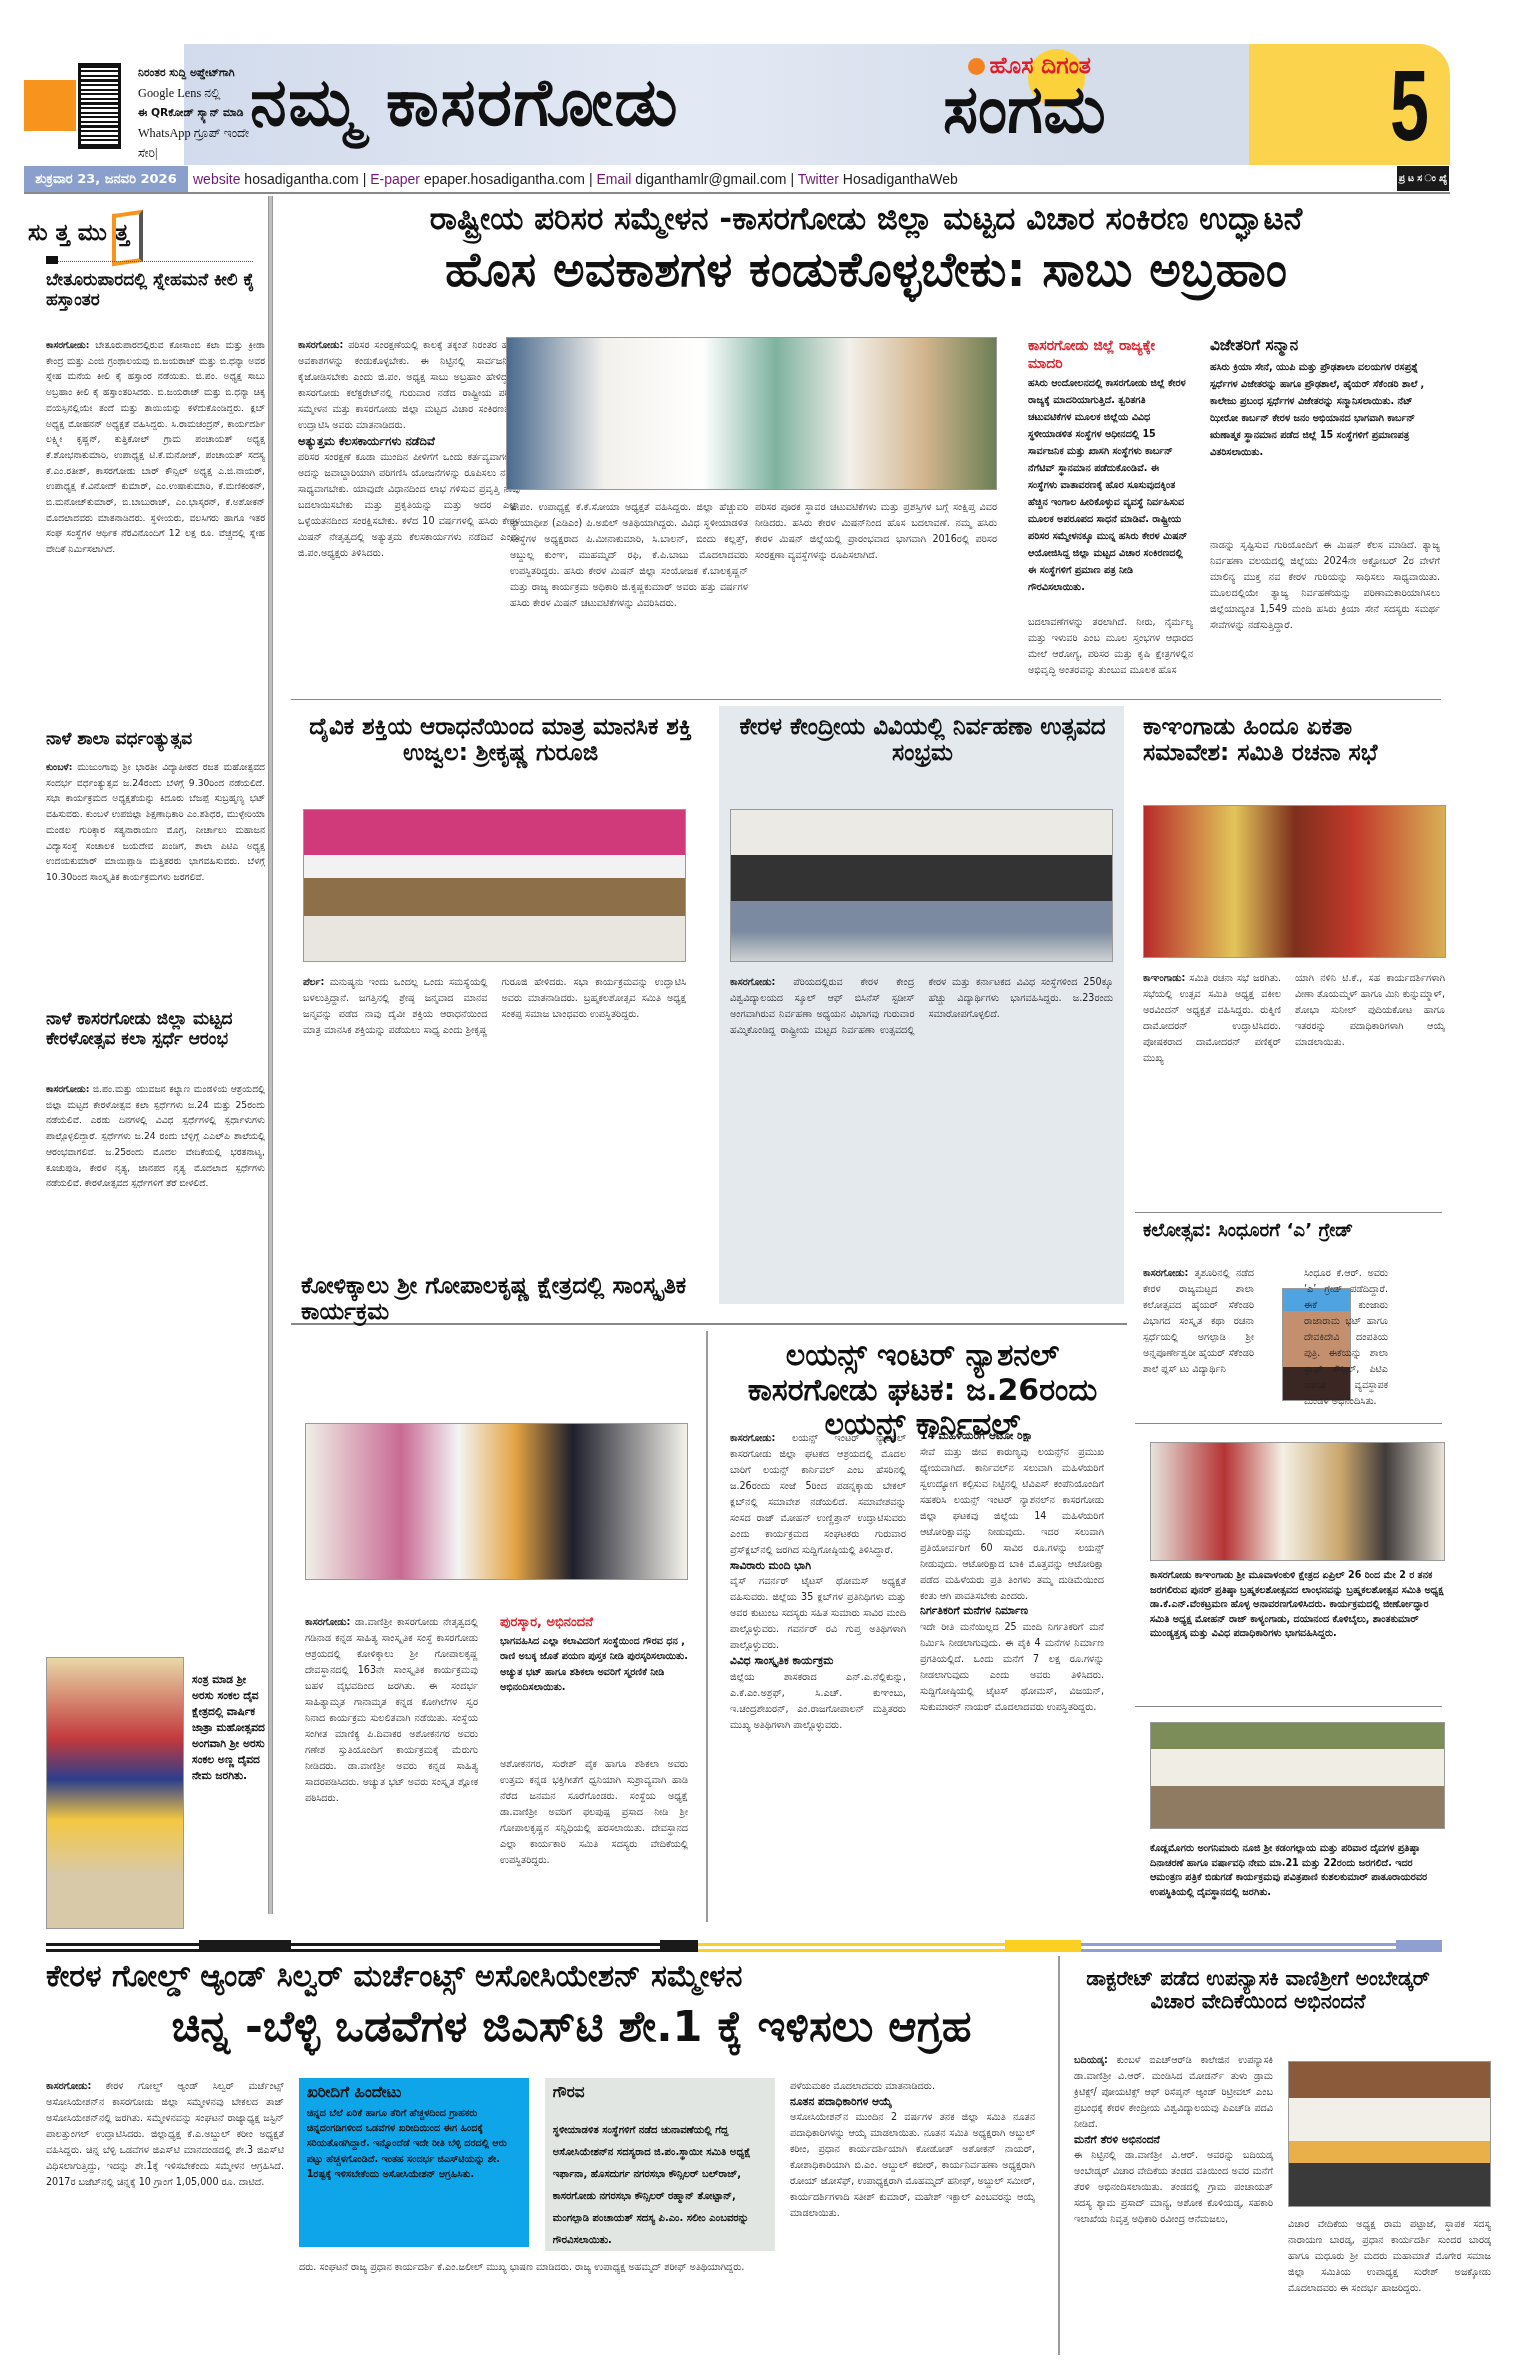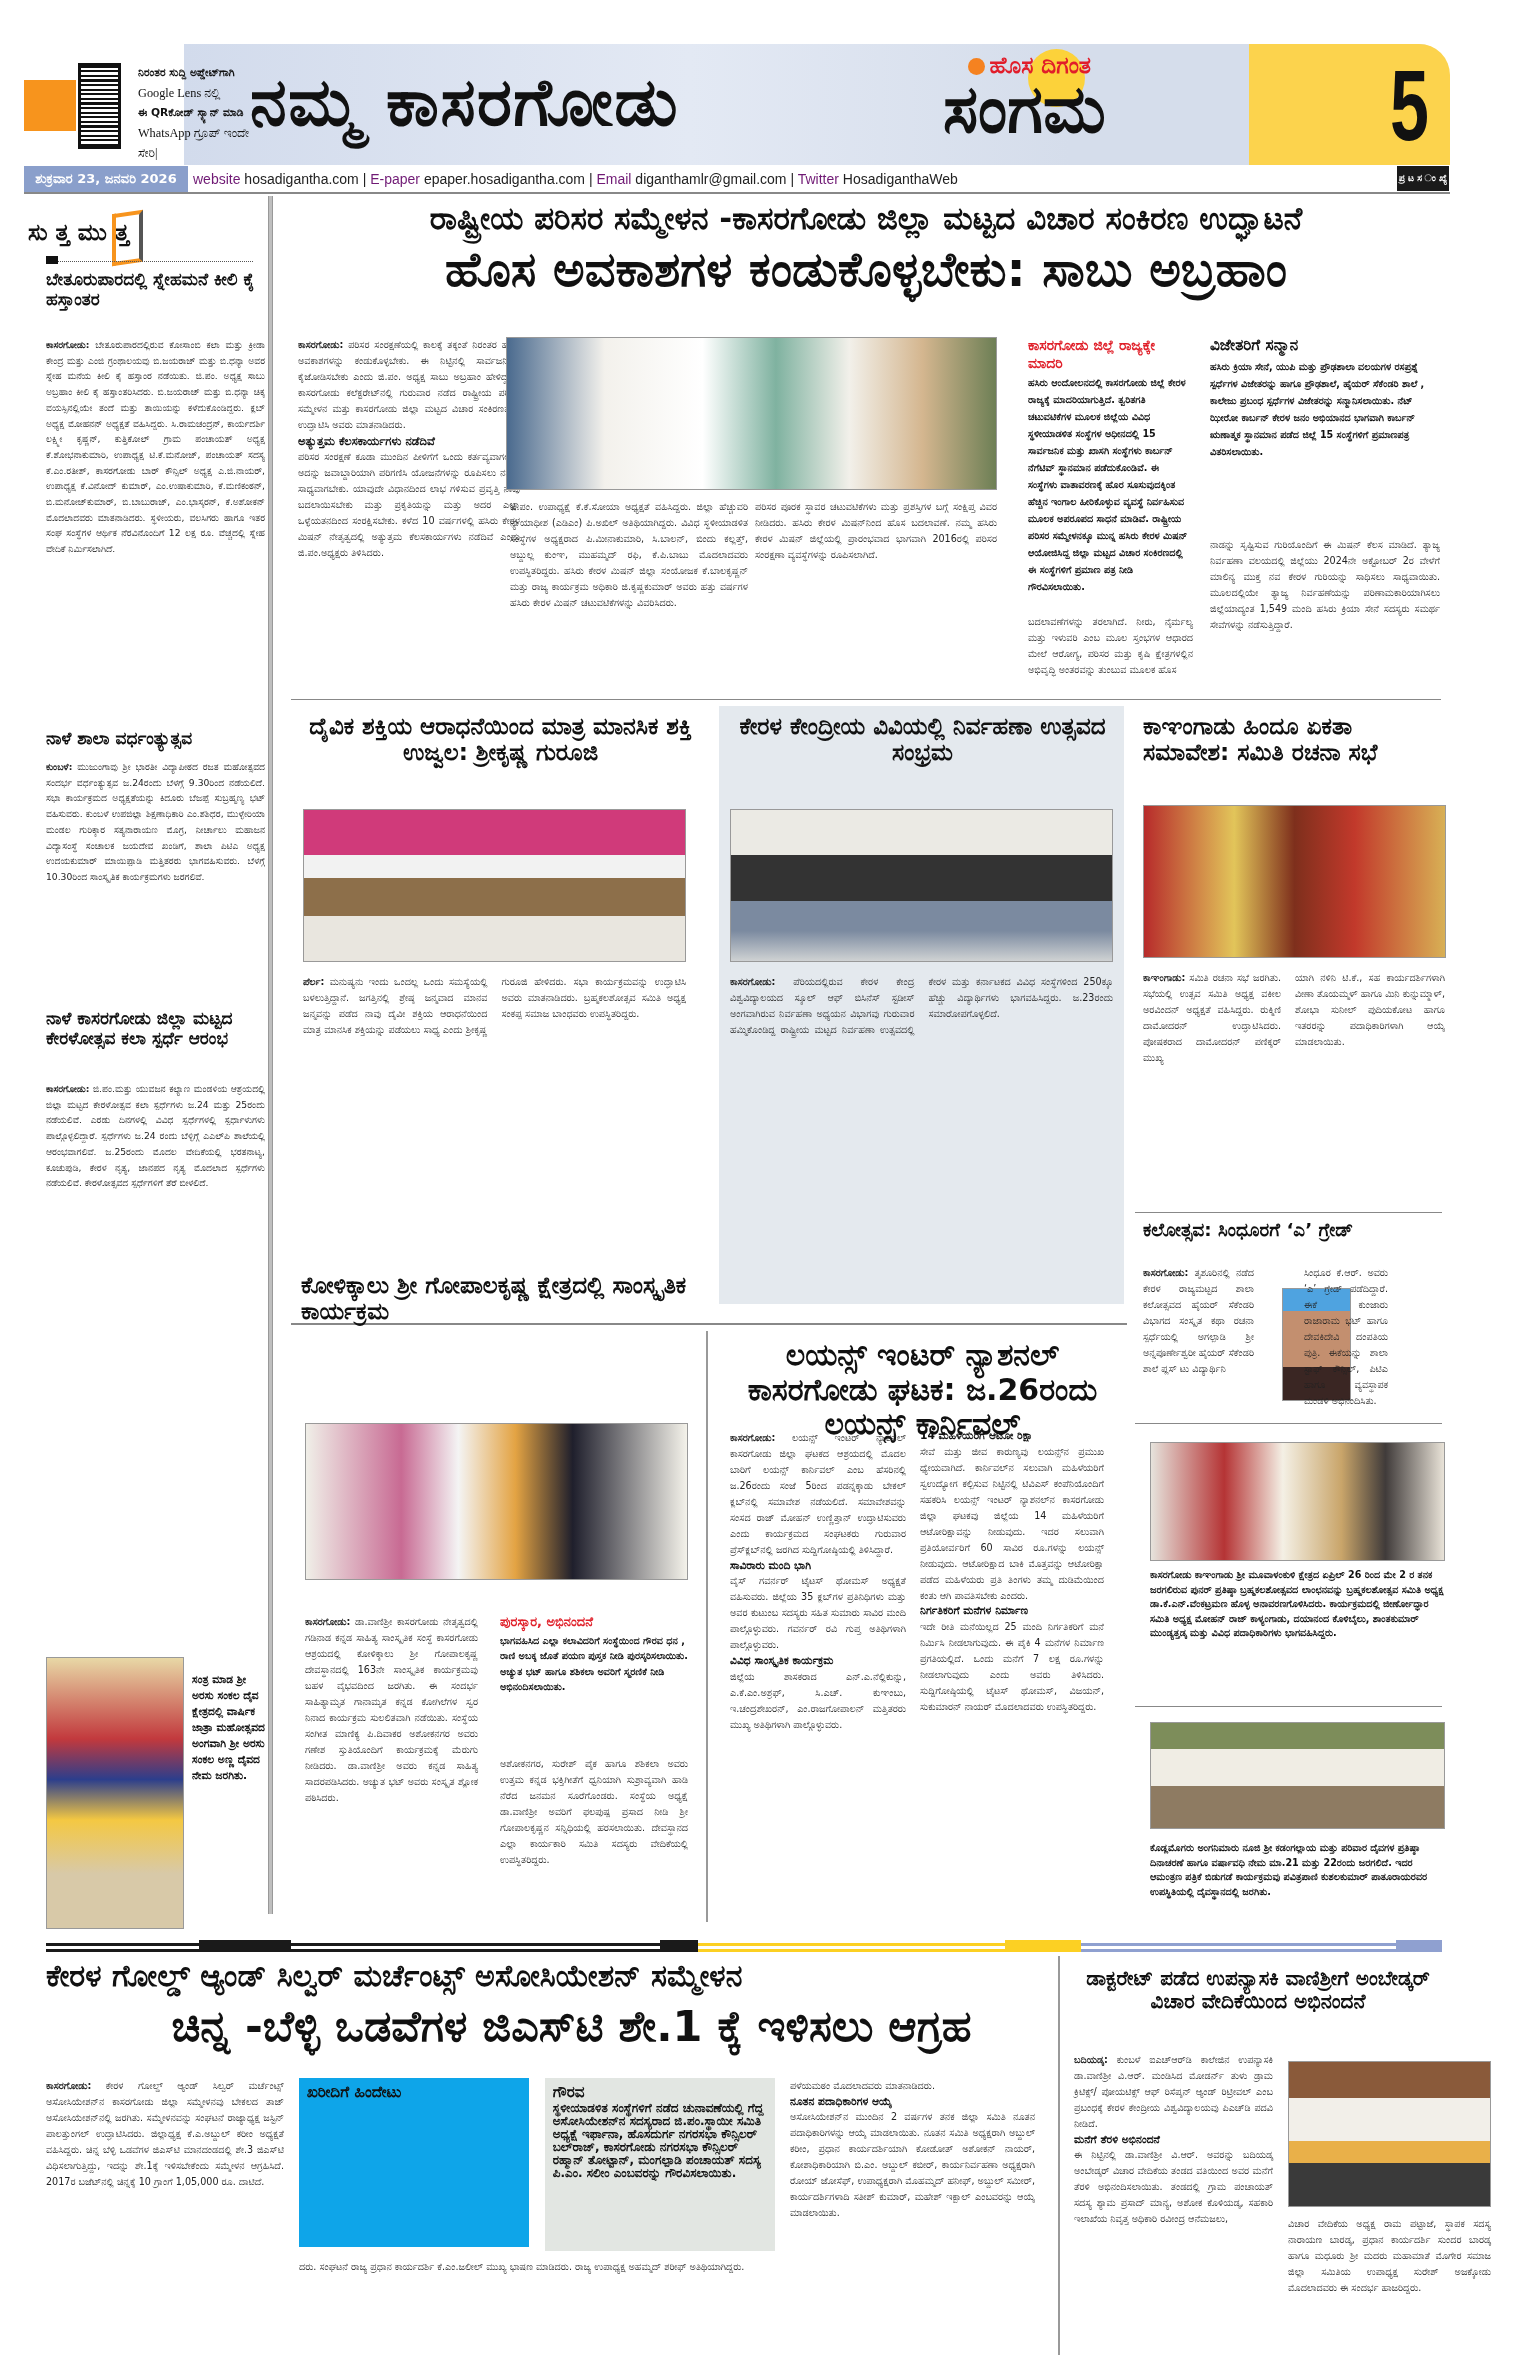--- a/index.html
+++ b/index.html
@@ -171,24 +171,25 @@
 <div class="abs stripes-blue" style="left:1081px;top:1940px;width:360px;height:12.3px"></div>
 <div class="abs" style="left:1396px;top:1940px;width:46px;height:12.3px;background:#8fa0d0"></div>
 
 <div class="abs hl" style="left:46px;top:1959px;width:1051px;font-size:30px;text-align:left">ಕೇರಳ ಗೋಲ್ಡ್ ಆ್ಯಂಡ್ ಸಿಲ್ವರ್ ಮರ್ಚೆಂಟ್ಸ್ ಅಸೋಸಿಯೇಶನ್ ಸಮ್ಮೇಳನ</div>
 <div class="abs hl" style="left:46px;top:2002px;width:1051px;font-size:43px;text-align:center">ಚಿನ್ನ -ಬೆಳ್ಳಿ ಒಡವೆಗಳ ಜಿಎಸ್‌ಟಿ ಶೇ.1 ಕ್ಕೆ ಇಳಿಸಲು ಆಗ್ರಹ</div>
 
 <div class="abs body" style="left:46px;top:2078px;width:238px"><b>ಕಾಸರಗೋಡು:</b> <span>ಕೇರಳ ಗೋಲ್ಡ್ ಆ್ಯಂಡ್ ಸಿಲ್ವರ್ ಮರ್ಚೆಂಟ್ಸ್ ಅಸೋಸಿಯೇಶನ್‌ನ ಕಾಸರಗೋಡು ಜಿಲ್ಲಾ ಸಮ್ಮೇಳನವು ಬೇಕಲದ ತಾಜ್ ಅಸೋಸಿಯೇಶನ್‌ನಲ್ಲಿ ಜರಗಿತು. ಸಮ್ಮೇಳನವನ್ನು ಸಂಘಟನೆ ರಾಜ್ಯಾಧ್ಯಕ್ಷ ಜಸ್ಟಿನ್ ಪಾಲತ್ತುಂಗಲ್ ಉದ್ಘಾಟಿಸಿದರು. ಜಿಲ್ಲಾಧ್ಯಕ್ಷ ಕೆ.ಎ.ಅಬ್ದುಲ್ ಕರೀಂ ಅಧ್ಯಕ್ಷತೆ ವಹಿಸಿದ್ದರು. ಚಿನ್ನ ಬೆಳ್ಳಿ ಒಡವೆಗಳ ಜಿಎಸ್‌ಟಿ ಮಾನದಂಡದಲ್ಲಿ ಶೇ.3 ಜಿಎಸ್‌ಟಿ ವಿಧಿಸಲಾಗುತ್ತಿದ್ದು, ಇದನ್ನು ಶೇ.1ಕ್ಕೆ ಇಳಿಸಬೇಕೆಂದು ಸಮ್ಮೇಳನ ಆಗ್ರಹಿಸಿದೆ. 2017ರ ಬಜೆಟ್‌ನಲ್ಲಿ ಚಿನ್ನಕ್ಕೆ 10 ಗ್ರಾಂಗೆ 1,05,000 ರೂ. ದಾಟಿದೆ.</span></div>
 
 <div class="abs boxgrey" style="left:299px;top:2078px;width:230px;height:169px;padding:6.1px 7.7px;background:#0ea5e9">
   <div class="hl" style="font-size:15.3px">ಖರೀದಿಗೆ ಹಿಂದೇಟು</div>
+  <div class="hl" style="font-size:9.6px;line-height:15.3px;margin-top:3.1px">ಚಿನ್ನದ ಬೆಲೆ ಏರಿಕೆ ಹಾಗೂ ತೆರಿಗೆ ಹೆಚ್ಚಳದಿಂದ ಗ್ರಾಹಕರು ಚಿನ್ನದಂಗಡಿಗಳಿಂದ ಒಡವೆಗಳ ಖರೀದಿಯಿಂದ ಈಗ ಹಿಂದಕ್ಕೆ ಸರಿಯತೊಡಗಿದ್ದಾರೆ. ಇನ್ನೊಂದೆಡೆ ಇದೇ ರೀತಿ ಬೆಳ್ಳಿ ದರದಲ್ಲಿ ಆರು ಪಟ್ಟು ಹೆಚ್ಚಳಗೊಂಡಿದೆ. ಇಂತಹ ಸಂದರ್ಭ ಜಿಎಸ್‌ಟಿಯನ್ನು ಶೇ. 1ರಷ್ಟಕ್ಕೆ ಇಳಿಸಬೇಕೆಂದು ಅಸೋಸಿಯೇಶನ್ ಆಗ್ರಹಿಸಿತು.</div>
 </div>
 <div class="abs boxgrey" style="left:545px;top:2078px;width:230px;height:173px;padding:6.1px 7.7px;background:#e2e6e2">
   <div class="hl" style="font-size:15.3px">ಗೌರವ</div>
-  <div class="hl" style="font-size:12px;line-height:13px;margin-top:0">ಸ್ಥಳೀಯಾಡಳಿತ ಸಂಸ್ಥೆಗಳಿಗೆ ನಡೆದ ಚುನಾವಣೆಯಲ್ಲಿ ಗೆದ್ದ ಅಸೋಸಿಯೇಶನ್‌ನ ಸದಸ್ಯರಾದ ಜಿ.ಪಂ.ಸ್ಥಾಯೀ ಸಮಿತಿ ಅಧ್ಯಕ್ಷೆ ಇರ್ಫಾನಾ, ಹೊಸದುರ್ಗ ನಗರಸಭಾ ಕೌನ್ಸಿಲರ್ ಬಲ್‌ರಾಜ್, ಕಾಸರಗೋಡು ನಗರಸಭಾ ಕೌನ್ಸಿಲರ್ ರಹ್ಮಾನ್ ತೋಟ್ಟಾನ್, ಮಂಗಲ್ಪಾಡಿ ಪಂಚಾಯತ್ ಸದಸ್ಯ ಪಿ.ಎಂ. ಸಲೀಂ ಎಂಬವರನ್ನು ಗೌರವಿಸಲಾಯಿತು.</div>
+  <div class="hl" style="font-size:10px;line-height:22px;margin-top:17px">ಸ್ಥಳೀಯಾಡಳಿತ ಸಂಸ್ಥೆಗಳಿಗೆ ನಡೆದ ಚುನಾವಣೆಯಲ್ಲಿ ಗೆದ್ದ ಅಸೋಸಿಯೇಶನ್‌ನ ಸದಸ್ಯರಾದ ಜಿ.ಪಂ.ಸ್ಥಾಯೀ ಸಮಿತಿ ಅಧ್ಯಕ್ಷೆ ಇರ್ಫಾನಾ, ಹೊಸದುರ್ಗ ನಗರಸಭಾ ಕೌನ್ಸಿಲರ್ ಬಲ್‌ರಾಜ್, ಕಾಸರಗೋಡು ನಗರಸಭಾ ಕೌನ್ಸಿಲರ್ ರಹ್ಮಾನ್ ತೋಟ್ಟಾನ್, ಮಂಗಲ್ಪಾಡಿ ಪಂಚಾಯತ್ ಸದಸ್ಯ ಪಿ.ಎಂ. ಸಲೀಂ ಎಂಬವರನ್ನು ಗೌರವಿಸಲಾಯಿತು.</div>
 </div>
 <div class="abs body" style="left:299px;top:2259px;width:475px">ದರು. ಸಂಘಟನೆ ರಾಜ್ಯ ಪ್ರಧಾನ ಕಾರ್ಯದರ್ಶಿ ಕೆ.ಎಂ.ಜಲೀಲ್ ಮುಖ್ಯ ಭಾಷಣ ಮಾಡಿದರು. ರಾಜ್ಯ ಉಪಾಧ್ಯಕ್ಷ ಅಹಮ್ಮದ್ ಶರೀಫ್ ಅತಿಥಿಯಾಗಿದ್ದರು.</div>
 
 <div class="abs body" style="left:790px;top:2078px;width:245px"><span>ಪಳೆಯಮಠಂ ಮೊದಲಾದವರು ಮಾತನಾಡಿದರು.</span><div class="hl" style="font-size:10.7px;margin:1.5px 0">ನೂತನ ಪದಾಧಿಕಾರಿಗಳ ಆಯ್ಕೆ</div><span>ಅಸೋಸಿಯೇಶನ್‌ನ ಮುಂದಿನ 2 ವರ್ಷಗಳ ತನಕ ಜಿಲ್ಲಾ ಸಮಿತಿ ನೂತನ ಪದಾಧಿಕಾರಿಗಳನ್ನು ಆಯ್ಕೆ ಮಾಡಲಾಯಿತು. ನೂತನ ಸಮಿತಿ ಅಧ್ಯಕ್ಷರಾಗಿ ಅಬ್ದುಲ್ ಕರೀಂ, ಪ್ರಧಾನ ಕಾರ್ಯದರ್ಶಿಯಾಗಿ ಕೋಡೋತ್ ಅಶೋಕನ್ ನಾಯರ್, ಕೋಶಾಧಿಕಾರಿಯಾಗಿ ಬಿ.ಎಂ. ಅಬ್ದುಲ್ ಕಬೀರ್, ಕಾರ್ಯನಿರ್ವಹಣಾ ಅಧ್ಯಕ್ಷರಾಗಿ ರೋಯ್ ಜೋಸೆಫ್, ಉಪಾಧ್ಯಕ್ಷರಾಗಿ ಮೊಹಮ್ಮದ್ ಹನೀಫ್, ಅಬ್ದುಲ್ ಸಮೀರ್, ಕಾರ್ಯದರ್ಶಿಗಳಾದಿ ಸತೀಶ್ ಕುಮಾರ್, ಮಹೇಶ್ ಇಕ್ಬಾಲ್ ಎಂಬವರನ್ನು ಆಯ್ಕೆ ಮಾಡಲಾಯಿತು.</span></div>
 
 <div class="abs vrule" style="left:1058px;top:1956px;height:399px;width:1.5px;border:none;background:#999"></div>
 
 <div class="abs hl" style="left:1070px;top:1967px;width:376px;font-size:20px;text-align:center">ಡಾಕ್ಟರೇಟ್ ಪಡೆದ ಉಪನ್ಯಾಸಕಿ ವಾಣಿಶ್ರೀಗೆ ಅಂಬೇಡ್ಕರ್ ವಿಚಾರ ವೇದಿಕೆಯಿಂದ ಅಭಿನಂದನೆ</div>
 <div class="abs body" style="left:1074px;top:2052px;width:199px"><b>ಬದಿಯಡ್ಕ:</b> <span>ಕುಂಬಳೆ ಐಎಚ್‌ಆರ್‌ಡಿ ಕಾಲೇಜಿನ ಉಪನ್ಯಾಸಕಿ ಡಾ.ವಾಣಿಶ್ರೀ ವಿ.ಆರ್. ಮಂಡಿಸಿದ ಮೋಡರ್ನ್ ತುಳು ಡ್ರಾಮ ಕ್ರಿಟಿಕ್ಸ್/ ಪೋಯಟಿಕ್ಸ್ ಆಫ್ ರಿಸೆಪ್ಶನ್ ಆ್ಯಂಡ್ ರಿಟ್ರೀವಲ್ ಎಂಬ ಪ್ರಬಂಧಕ್ಕೆ ಕೇರಳ ಕೇಂದ್ರೀಯ ವಿಶ್ವವಿದ್ಯಾಲಯವು ಪಿಎಚ್‌ಡಿ ಪದವಿ ನೀಡಿದೆ.</span><div class="hl" style="font-size:10.7px;margin:1.5px 0">ಮನೆಗೆ ತೆರಳಿ ಅಭಿನಂದನೆ</div><span>ಈ ನಿಟ್ಟಿನಲ್ಲಿ ಡಾ.ವಾಣಿಶ್ರೀ ವಿ.ಆರ್. ಅವರನ್ನು ಬದಿಯಡ್ಕ ಅಂಬೇಡ್ಕರ್ ವಿಚಾರ ವೇದಿಕೆಯ ತಂಡದ ವತಿಯಿಂದ ಅವರ ಮನೆಗೆ ತೆರಳಿ ಅಭಿನಂದಿಸಲಾಯಿತು. ತಂಡದಲ್ಲಿ ಗ್ರಾಮ ಪಂಚಾಯತ್ ಸದಸ್ಯ ಶ್ಯಾಮ ಪ್ರಸಾದ್ ಮಾನ್ಯ, ಅಶೋಕ ಕೊಳಿಯಡ್ಕ, ಸಹಕಾರಿ ಇಲಾಖೆಯ ನಿವೃತ್ತ ಅಧಿಕಾರಿ ರವೀಂದ್ರ ಆನೆಮಜಲು,</span></div>
 <div class="abs photo" style="left:1288px;top:2061px;width:203px;height:146px;background:linear-gradient(180deg,#8a5a3a 0 25%,#f2efe9 25% 55%,#e9b049 55% 70%,#3a3a3a 70%)"></div>

